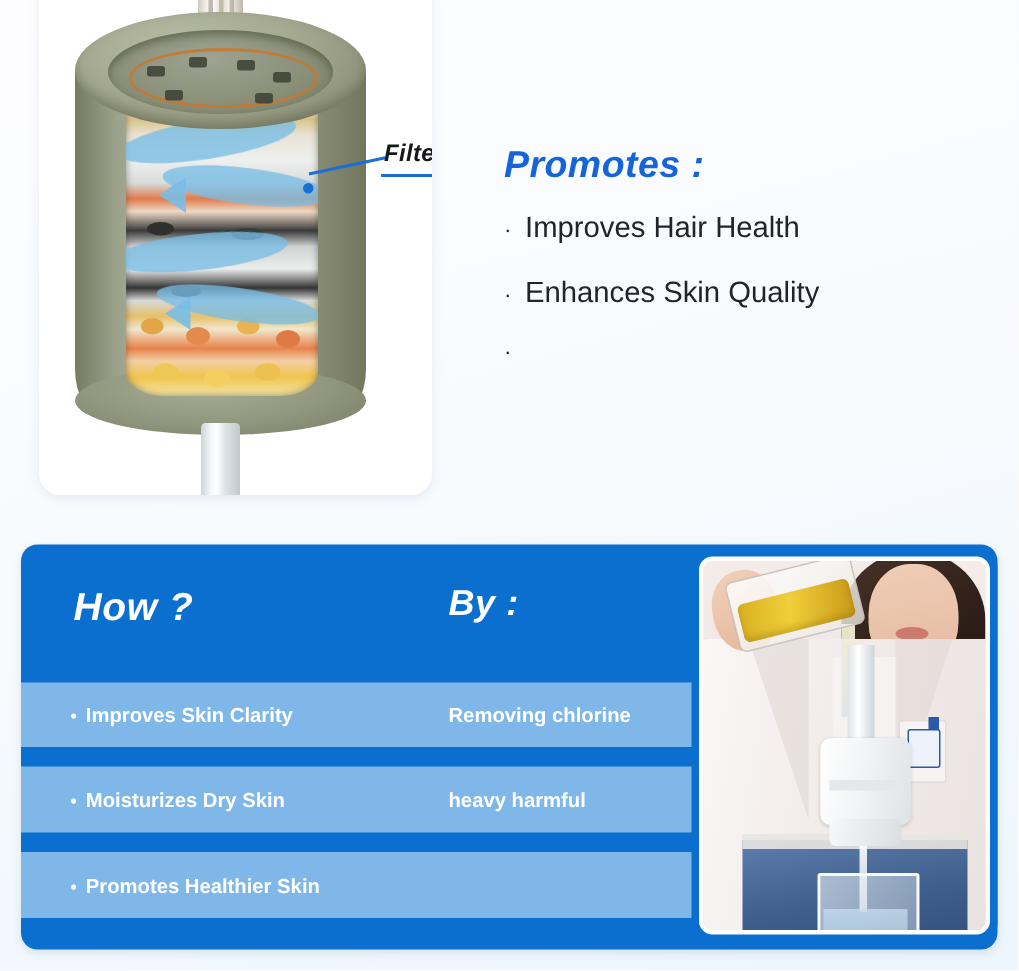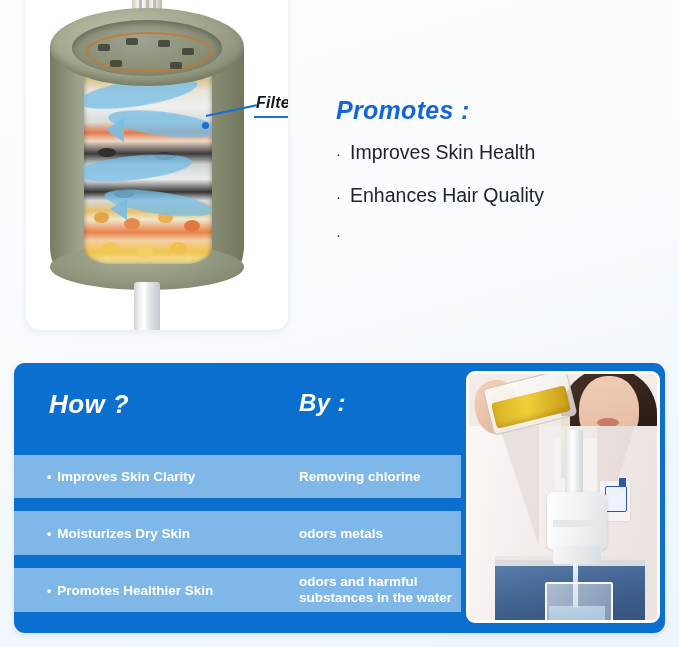--- a/index.html
+++ b/index.html
@@ -246,25 +246,25 @@
 
     <div class="callout-label">Filter</div>
     <div class="callout-underline"></div>
   </div>
 
   <div class="benefits">
     <div class="benefits-title">Promotes :</div>
 
     <div class="ben-item">
       <span class="ben-bullet">·</span>
-      <span>Improves Skin Health</span>
+      <span>Improves Hair Health</span>
     </div>
     <div class="ben-item">
       <span class="ben-bullet">·</span>
-      <span>Enhances Hair Quality</span>
+      <span>Enhances Skin Quality</span>
     </div>
     <div class="ben-item">
       <span class="ben-bullet">·</span>
     </div>
   </div>
 
   <div class="panel">
     <div class="panel-head">
       <div class="h-how">How ?</div>
       <div class="h-by">By :</div>
@@ -276,30 +276,28 @@
         <span>Improves Skin Clarity</span>
       </div>
       <div class="c2" style="top:14px;">Removing chlorine</div>
     </div>
 
     <div class="row" style="top:148px;height:44px;">
       <div class="c1" style="top:15px;">
         <span class="dot">•</span>
         <span>Moisturizes Dry Skin</span>
       </div>
-      <div class="c2" style="top:15px;">odors metals</div>
+      <div class="c2" style="top:15px;">heavy harmful</div>
     </div>
 
     <div class="row" style="top:205px;height:44px;">
       <div class="c1" style="top:15px;">
         <span class="dot">•</span>
         <span>Promotes Healthier Skin</span>
       </div>
-      <div class="c2" style="top:6px;white-space:pre-line;">odors and harmful
-substances in the water</div>
     </div>
   </div>
 
   <div class="photo-frame">
     <div class="photo-inner">
       <div class="ph ph-bg"></div>
       <div class="ph ph-hair"></div>
       <div class="ph ph-face"></div>
       <div class="ph ph-lips"></div>
       <div class="ph ph-coat"></div>

